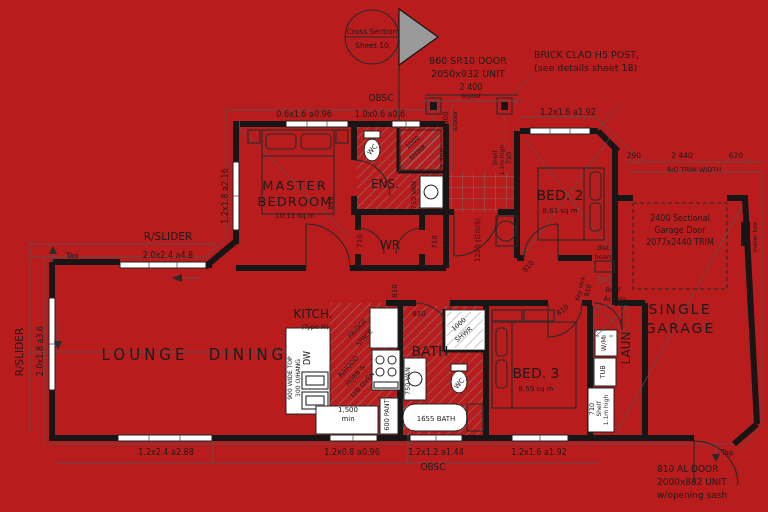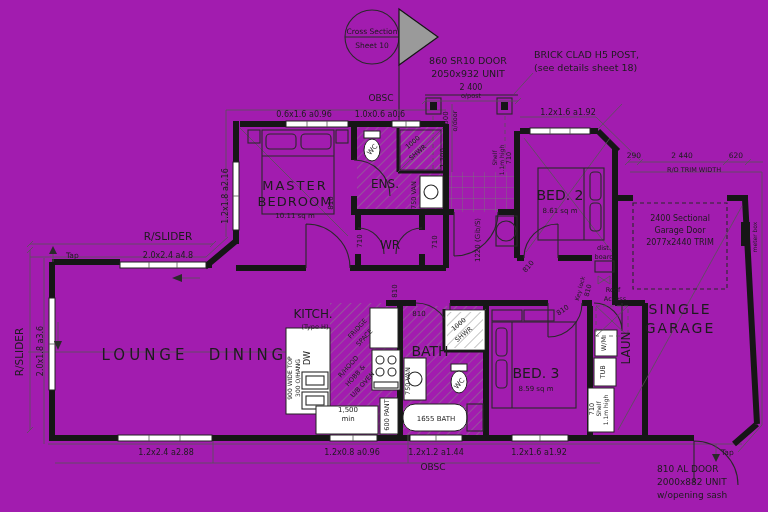--- a/index.html
+++ b/index.html
@@ -1,16 +1,16 @@
 <!DOCTYPE html>
 <html><head>
 <meta charset="utf-8">
 <style>
   html,body{margin:0;padding:0;background:#fff;}
-  #plan-wrap{width:768px;height:512px;background:#a21caf;position:relative;overflow:hidden;}
+  #plan-wrap{width:768px;height:512px;background:#b91c1c;position:relative;overflow:hidden;}
   svg{display:block;}
   .t{font-family:"DejaVu Sans",sans-serif;fill:#1c1c1c;}
   .w6{stroke:#161616;stroke-width:6;fill:none;stroke-linecap:butt;}
   .w3{stroke:#161616;stroke-width:3;fill:none;}
   .thin{stroke:#2a2a2a;stroke-width:1.1;fill:none;}
   .hair{stroke:#555;stroke-width:0.8;fill:none;}
   .dash{stroke-dasharray:4 3;}
   .wfill{fill:#ffffff;stroke:#222;stroke-width:1;}
   .nofill{fill:none;stroke:#2a2a2a;stroke-width:1.1;}
   .arrow{fill:#2a2a2a;}

